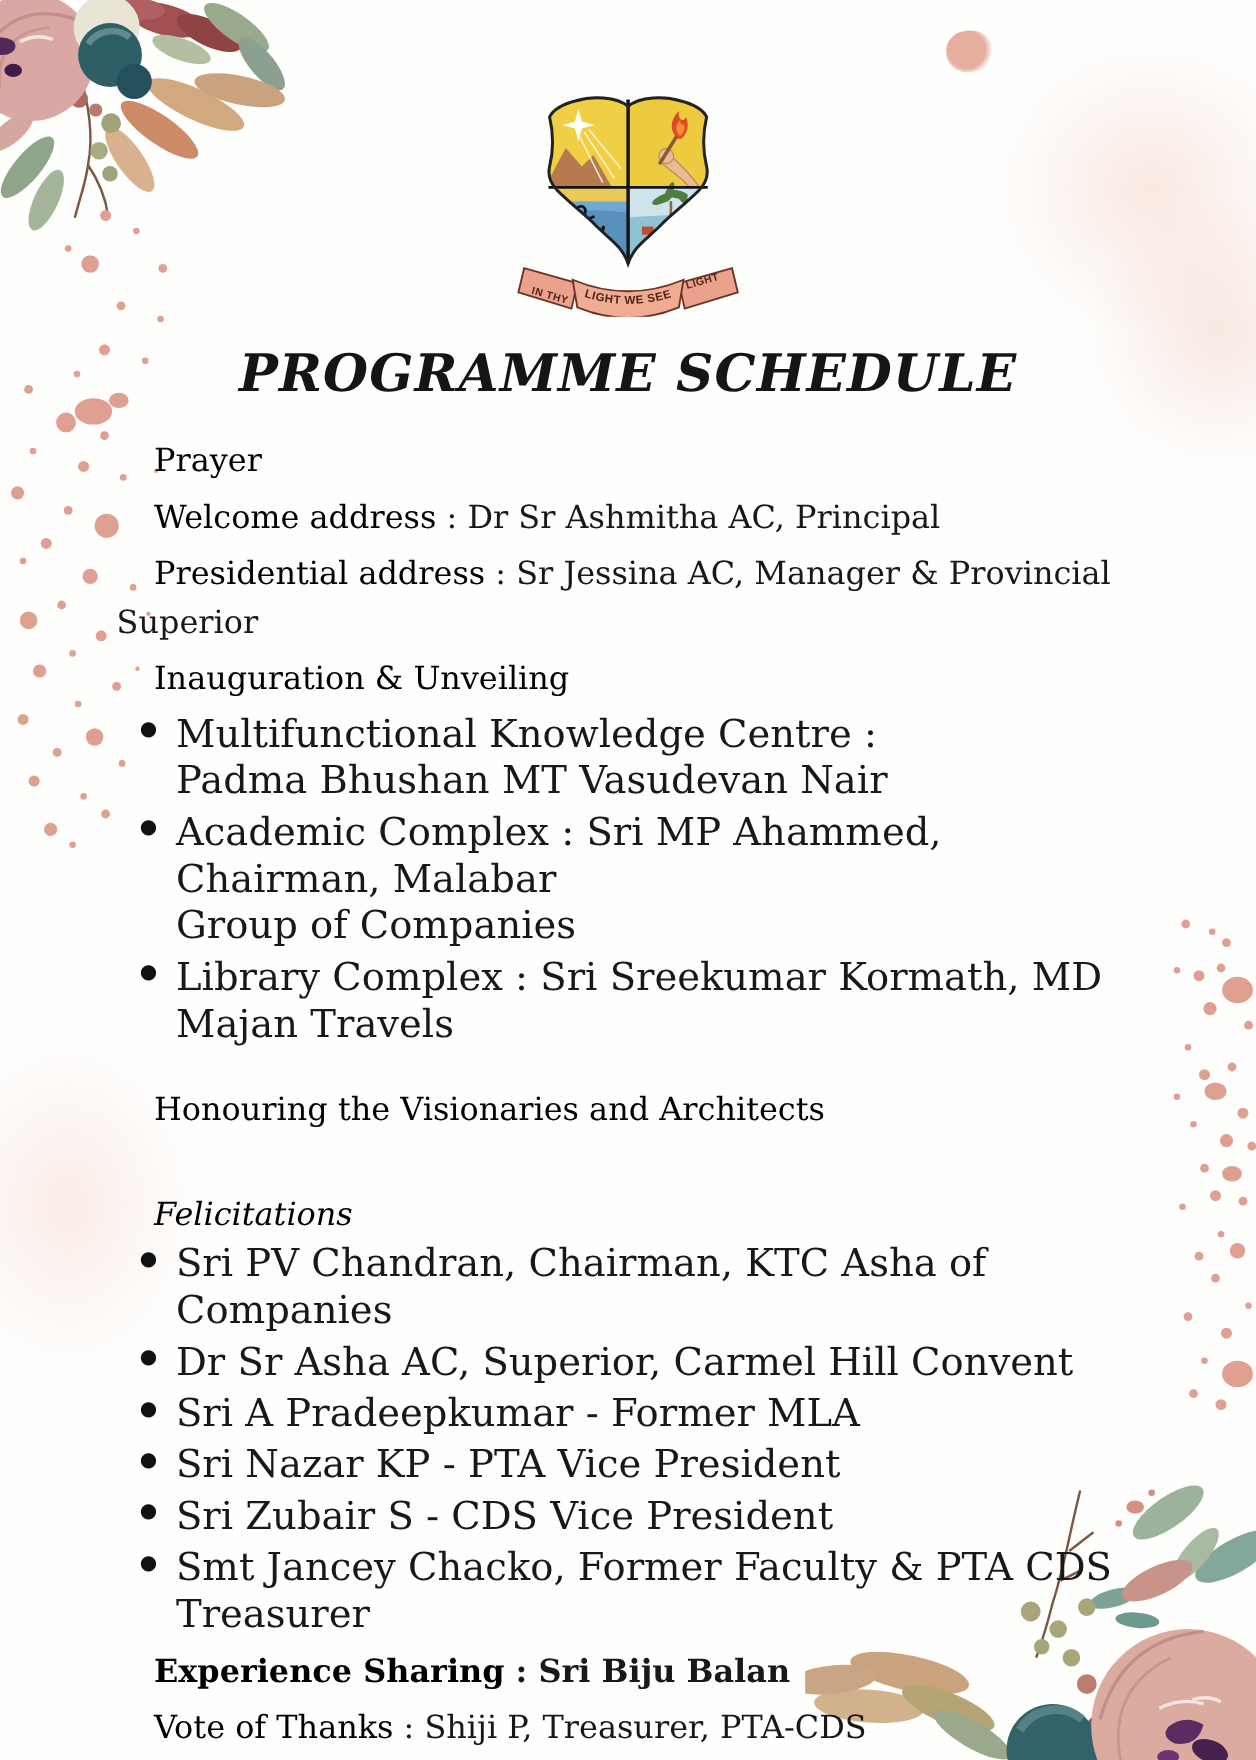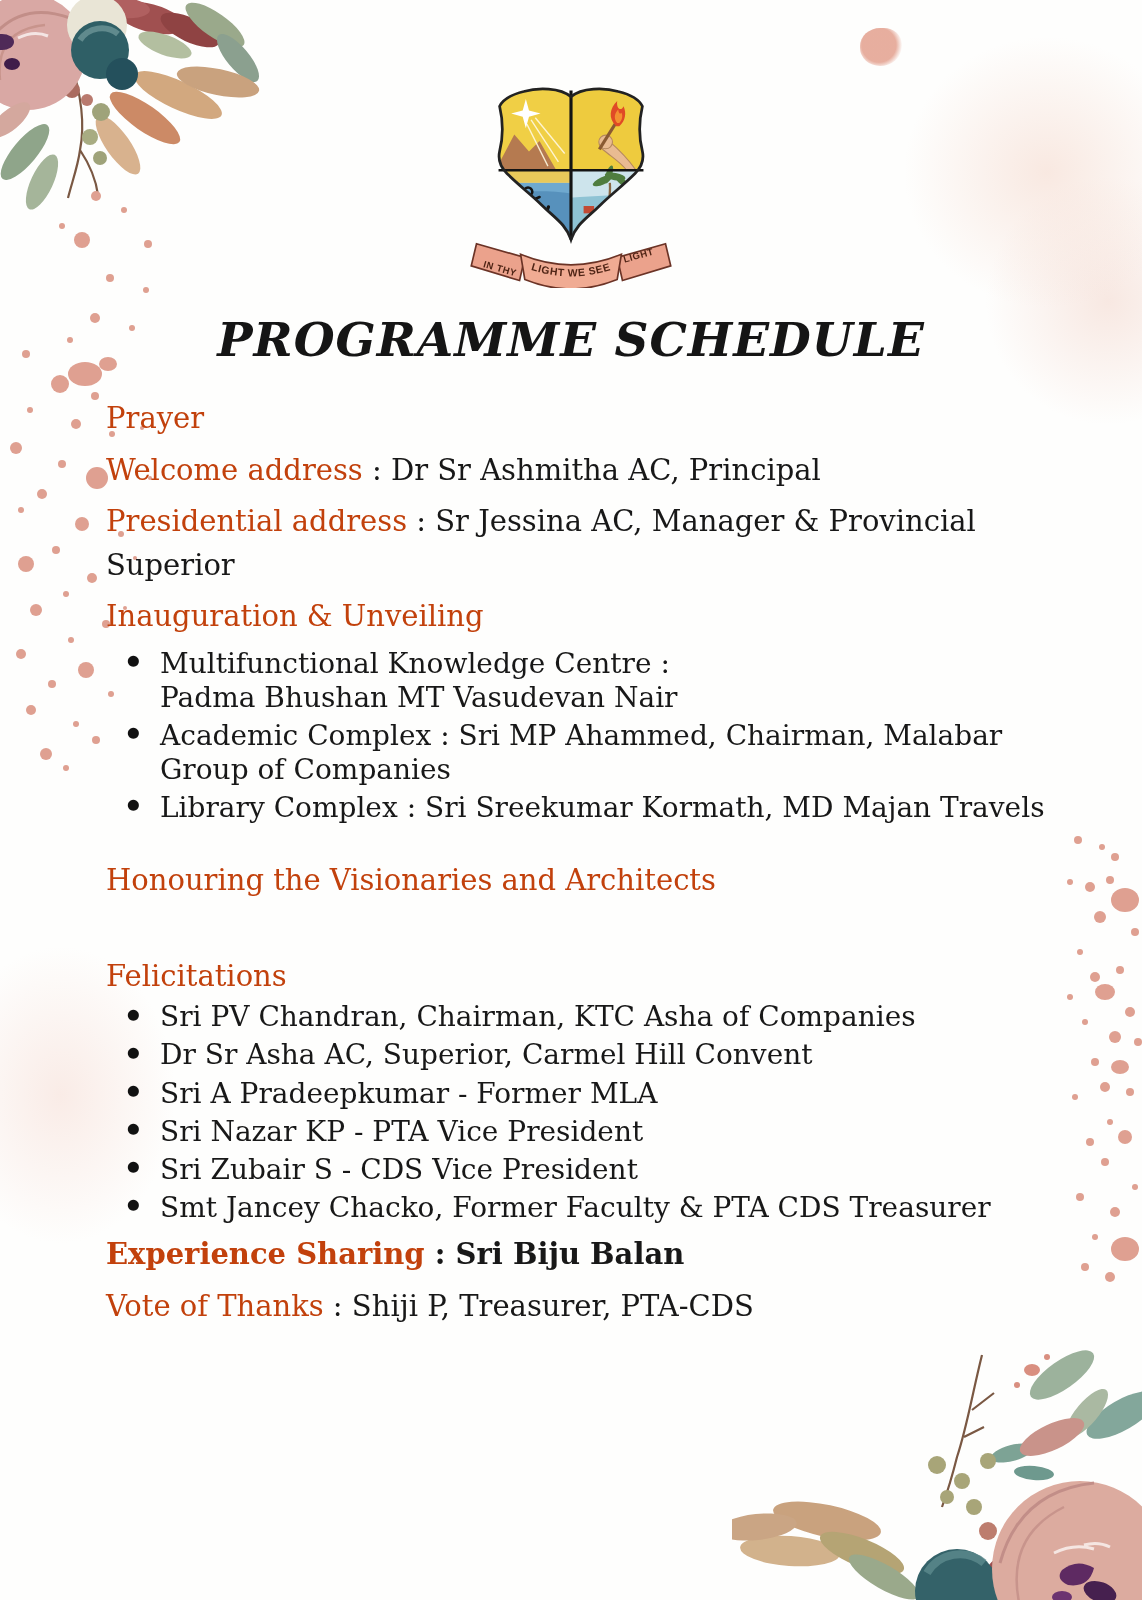--- a/index.html
+++ b/index.html
@@ -14,28 +14,28 @@
   .wash-tr-dot{right:240px;top:28px;width:42px;height:38px;border-radius:50% 45% 55% 50%;
     background:radial-gradient(circle at 45% 45%, #e3a08e 0 55%, rgba(227,160,142,0) 75%);opacity:.85;}
   .wash-left{left:-70px;top:880px;width:290px;height:430px;
     background:radial-gradient(ellipse 55% 48% at 45% 50%, rgba(244,213,203,.45), rgba(244,213,203,0) 72%);}
   
   .crest-wrap{position:relative;z-index:2;display:flex;justify-content:center;padding-top:82px;}
   .title{position:relative;z-index:2;text-align:center;font-weight:700;font-size:47px;
          letter-spacing:1px;color:#151515;margin:24px 0 0 0;font-style:italic;}
   .content{position:relative;z-index:2;margin:30px 96px 0 106px;font-size:29px;color:#181818;}
   .row{line-height:1.5;white-space:pre-line;margin:0 0 8px 0;}
-  .blue{color:#c2410c;}
+  .blue{color:#000000;margin-left:34px;}
   .b700{font-weight:700;}
   ul.bullets{list-style:none;margin:2px 0 8px 0;padding:0 0 0 18px;}
-  ul.bullets li{position:relative;padding-left:36px;font-size:28px;line-height:1.22;
+  ul.bullets li{position:relative;padding-left:36px;font-size:35px;line-height:1.22;
                 margin-bottom:4px;white-space:pre-line;color:#181818;}
   ul.bullets li::before{content:"●";position:absolute;left:3px;top:0.30em;font-size:0.52em;color:#111;}
   .mt-honouring{margin-top:34px;margin-bottom:0;}
-  .mt-felicit{margin-top:52px;margin-bottom:2px;}
+  .mt-felicit{margin-top:52px;margin-bottom:2px;font-style:italic;}
   .motto{font-family:"Liberation Sans",sans-serif;font-weight:700;fill:#4f2415;letter-spacing:.5px;}
 </style>
 </head>
 <body>
 
 <div class="page">
 
   <div class="decor wash-tr"></div>
   <div class="decor wash-tr-dot"></div>
   <div class="decor wash-left"></div>

